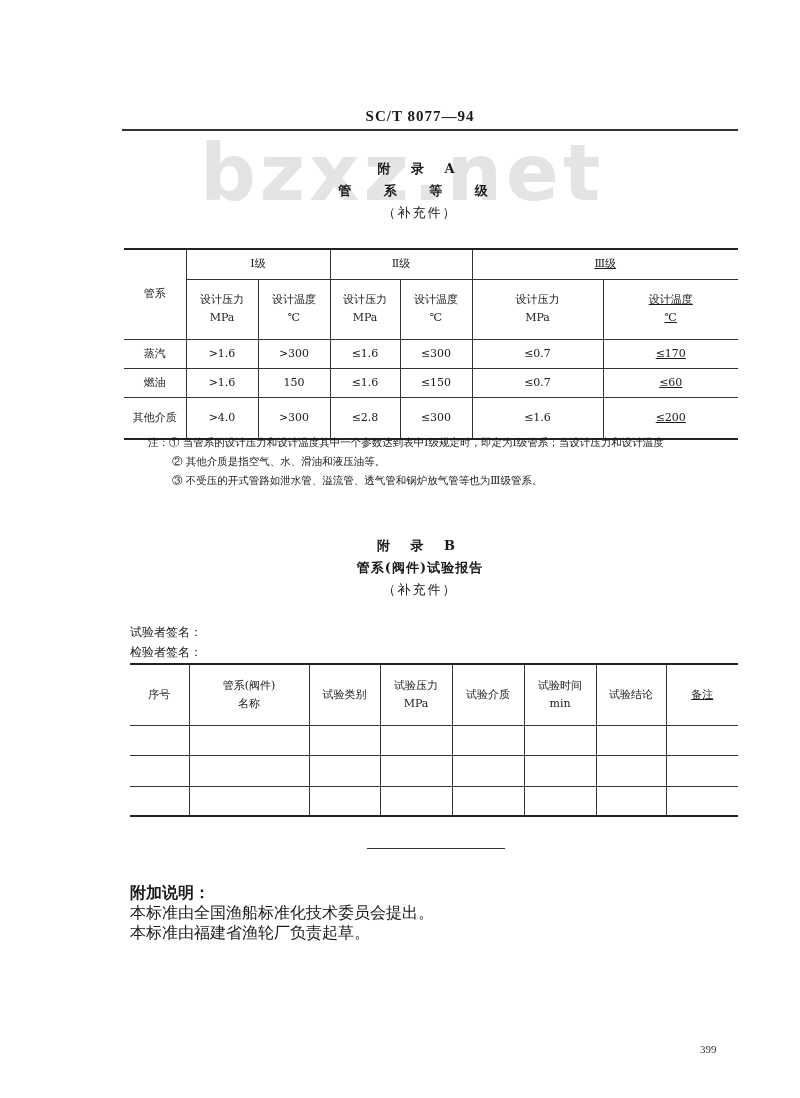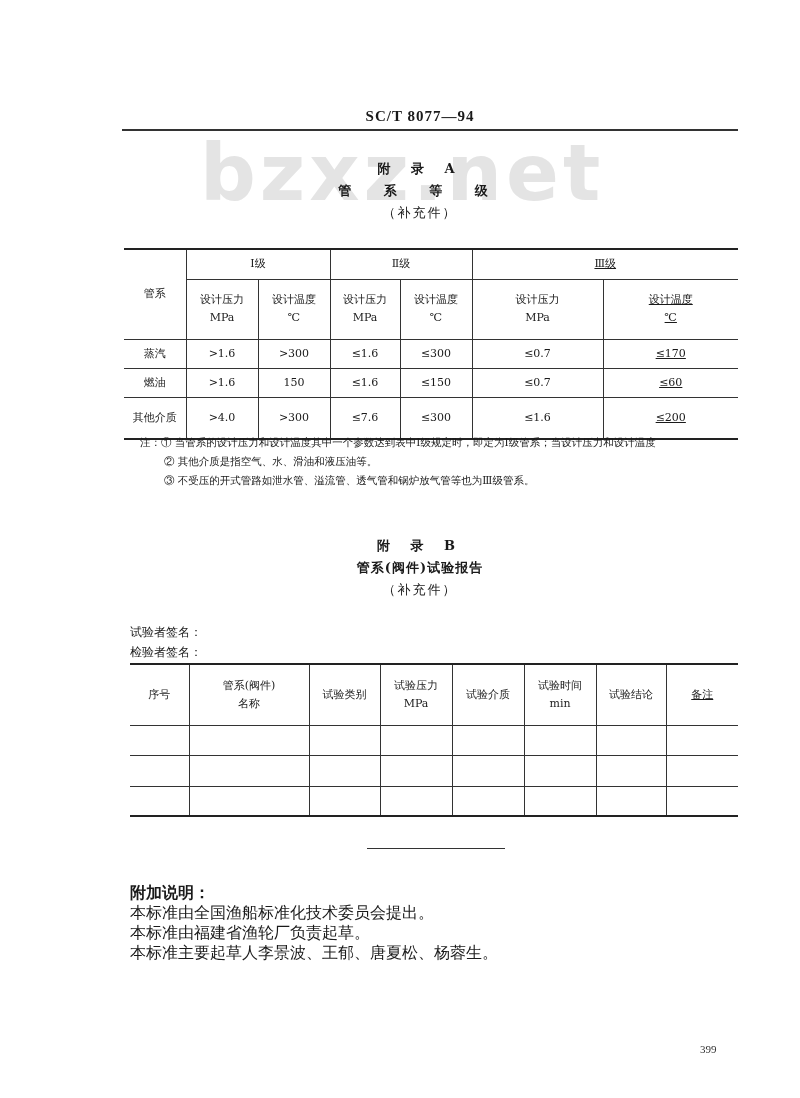--- a/index.html
+++ b/index.html
@@ -28,21 +28,21 @@
   table.grid { position: absolute; border-collapse: collapse; font-size: 11px; z-index: 1; }
   table.grid td { border: 1px solid #333; text-align: center; vertical-align: middle; padding: 0; line-height: 18px; }
   table.grid tr:first-child td { border-top: 2px solid #222; }
   table.grid tr:last-child td { border-bottom: 2px solid #222; }
   table.grid td:first-child { border-left: none; }
   table.grid td:last-child { border-right: none; text-decoration: underline; }
   .tableA { left: 124px; top: 248px; width: 614px; }
   .tableB { left: 130px; top: 663px; width: 608px; }
 
   .notes { left: 140px; top: 433px; width: 610px; font-size: 10.5px; line-height: 19px; z-index:1;}
-  .notes .n { white-space: nowrap; }
+  .notes .n { white-space: nowrap; margin-left: 8px; }
   .sig { left: 130px; font-size: 12px; line-height: 20px; font-family: Liberation Serif, serif; }
   .sep { left: 367px; width: 138px; top: 848px; border-top: 1.5px solid #333; height:0; }
   .addl { left: 130px; top: 883px; font-size: 16px; line-height: 20px; }
   .addl .head { font-weight: bold; }
   .page-num { left: 700px; top: 1043px; font-size: 11px; color: #333; font-family: "Liberation Serif", serif; }
 </style>
 </head>
 <body>
 
 <div class="abs header-code">SC/T 8077—94</div>
@@ -114,21 +114,21 @@
     <td>150</td>
     <td>≤1.6</td>
     <td>≤150</td>
     <td>≤0.7</td>
     <td>≤60</td>
   </tr>
   <tr style="height:42px">
     <td>其他介质</td>
     <td>&gt;4.0</td>
     <td>&gt;300</td>
-    <td>≤7.6</td>
+    <td>≤2.8</td>
     <td>≤300</td>
     <td>≤1.6</td>
     <td>≤200</td>
   </tr>
 </tbody>
   </table>
 
 <div class="abs notes">
   <div class="n"><span>注：</span><span>① 当管系的设计压力和设计温度其中一个参数达到表中Ⅰ级规定时，即定为Ⅰ级管系；当设计压力和设计温度</span></div>
   <div class="n" style="padding-left:24px">② 其他介质是指空气、水、滑油和液压油等。</div>
@@ -217,16 +217,15 @@
   </tr>
 </tbody>
   </table>
 
 <div class="abs sep"></div>
 
 <div class="abs addl">
   <div class="head">附加说明：</div>
   <div>本标准由全国渔船标准化技术委员会提出。</div>
   <div>本标准由福建省渔轮厂负责起草。</div>
-  <div>本标准主要起草人李景波、王郁、唐夏松、杨蓉生。</div>
 </div>
 
 <div class="abs page-num">399</div>
 
 </body></html>

